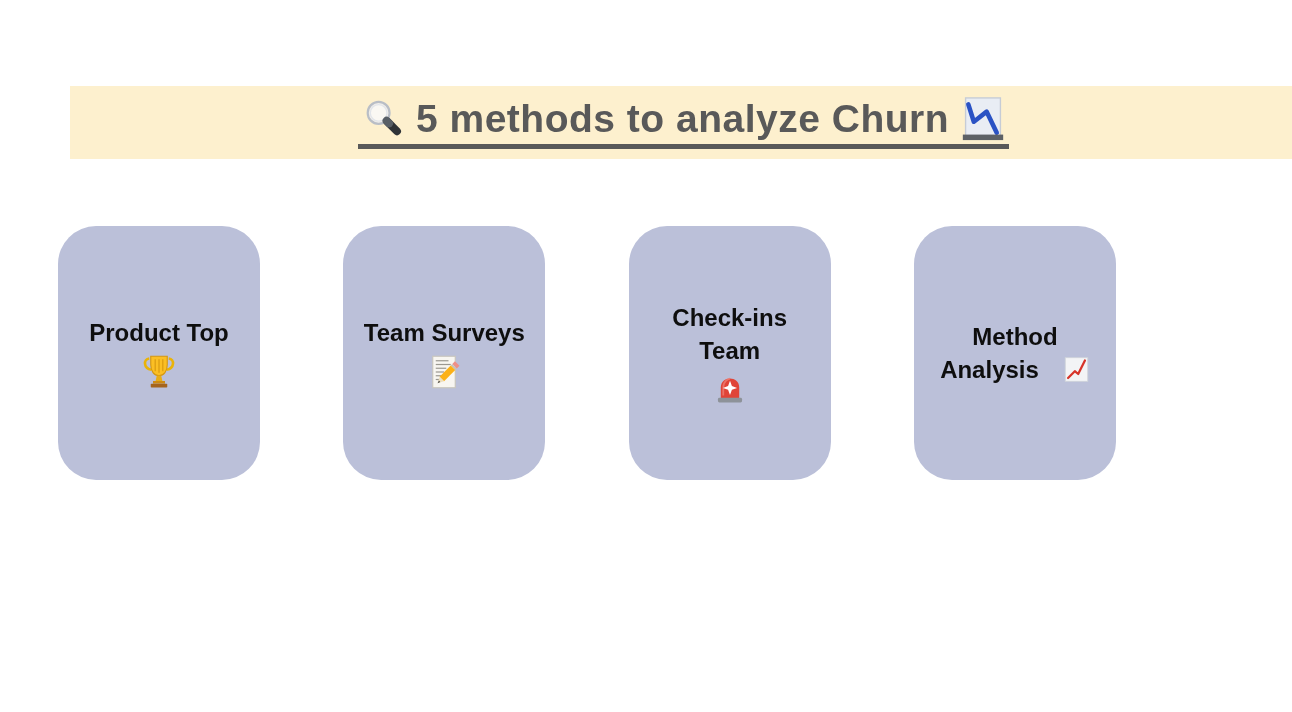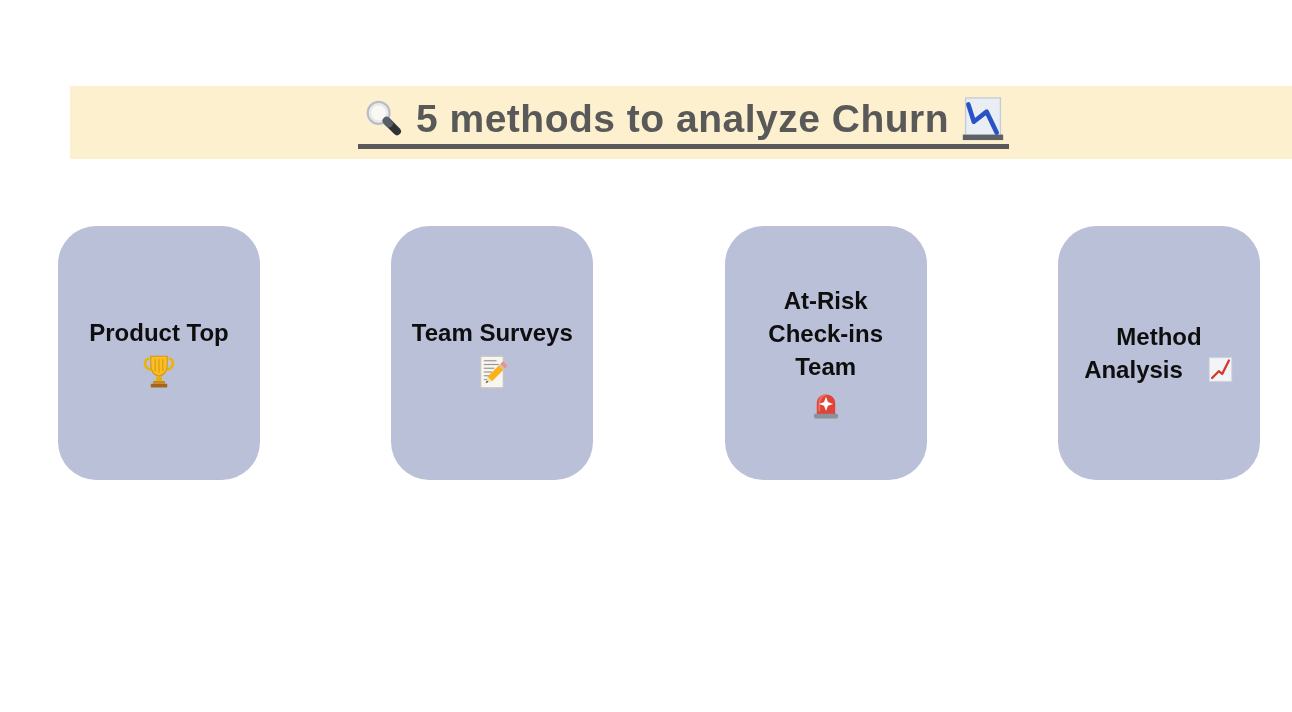--- a/index.html
+++ b/index.html
@@ -12,21 +12,21 @@
     background:#fdf0ce;display:flex;align-items:center;justify-content:center;
   }
   .title-wrap{
     display:inline-flex;align-items:center;gap:12px;
     border-bottom:5px solid #595959;padding:0 4px 3px 4px;
   }
   .title-text{
     font-size:39px;font-weight:bold;color:#595959;letter-spacing:0.5px;white-space:nowrap;
   }
   .cards-row{
-    position:absolute;left:58px;top:226px;width:1202px;height:254px;
+    position:absolute;left:58px;top:226px;width:1058px;height:254px;
     display:flex;justify-content:space-between;
   }
   .card{
     width:202px;height:254px;background:#bbc0d9;border-radius:38px;
     display:flex;flex-direction:column;align-items:center;justify-content:center;gap:5px;
   }
   .card-lines{
     font-size:24px;font-weight:bold;color:#0e0e0e;text-align:center;line-height:33px;
   }
   .card-line{display:block;}
@@ -91,21 +91,20 @@
           <rect x="24" y="12" width="8.5" height="3" fill="#c9c2b8"></rect>
           <rect x="24" y="15" width="8.5" height="21" fill="#fcb117"></rect>
           <polygon points="24,36 32.5,36 28.2,44" fill="#efe0bd"></polygon>
           <polygon points="27,40.2 29.6,40.2 28.2,44" fill="#4a4a4a"></polygon>
         </g>
       </svg>
     </div>
 
     <div class="card">
       <div class="card-lines">
-        <span class="card-line">At-Risk</span>
         <span class="card-line">Check-ins</span>
         <span class="card-line">Team</span>
       </div>
       <svg class="icon" width="34" height="34" viewBox="0 0 48 48">
         <path d="M11 37 V22 C11 5 37 5 37 22 v15 z" fill="#e04438"></path>
         <path d="M14.5 33 V22 C14.5 13 21 10 24 9.5" fill="none" stroke="#ef7d72" stroke-width="2.5" opacity="0.8"></path>
         <path d="M24 12.5 l2.7 7.3 7.3 2.7 -7.3 2.7 -2.7 7.3 -2.7 -7.3 -7.3 -2.7 7.3 -2.7 z" fill="#ffffff"></path>
         <rect x="7" y="36.5" width="34" height="6.5" rx="2" fill="#8d9299"></rect>
       </svg>
     </div>

